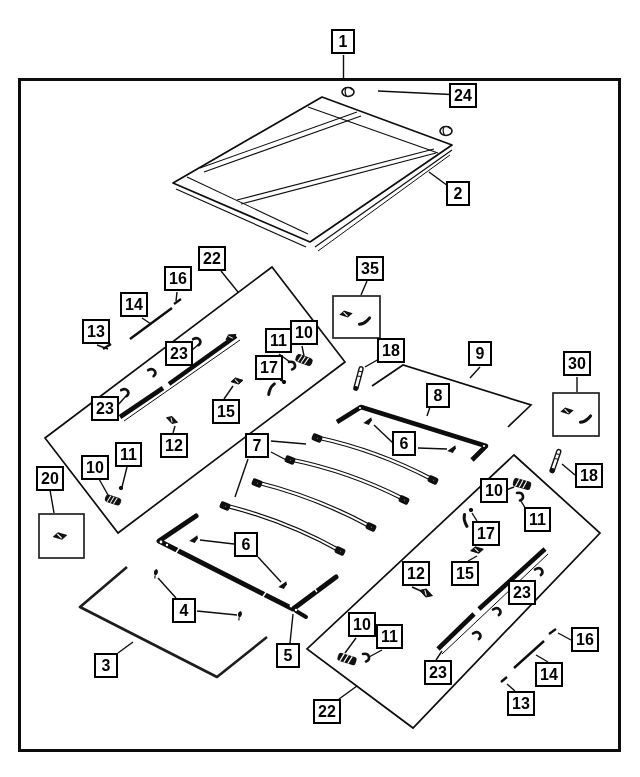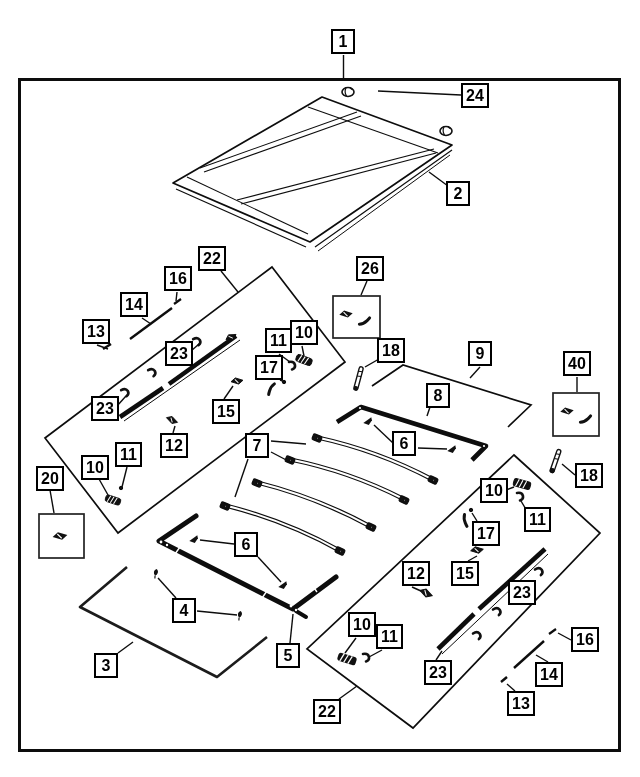--- a/index.html
+++ b/index.html
@@ -236,38 +236,38 @@
     <line x1="468" y1="561" x2="477" y2="556"></line>
     <line x1="412" y1="587" x2="421" y2="591"></line>
     <line x1="436" y1="660" x2="442" y2="651"></line>
     <line x1="571" y1="640" x2="558" y2="633"></line>
     <line x1="548" y1="662" x2="536" y2="655"></line>
     <line x1="515" y1="691" x2="507" y2="684"></line>
   </g>
 </svg>
 
   <div class="co" style="left:331px;top:29px">1</div>
-  <div class="co" style="left:461px;top:83px">24</div>
+  <div class="co" style="left:449px;top:83px">24</div>
   <div class="co" style="left:446px;top:181px">2</div>
   <div class="co" style="left:198px;top:246px">22</div>
   <div class="co" style="left:164px;top:266px">16</div>
   <div class="co" style="left:120px;top:292px">14</div>
   <div class="co" style="left:82px;top:319px">13</div>
-  <div class="co" style="left:356px;top:256px">26</div>
+  <div class="co" style="left:356px;top:256px">35</div>
   <div class="co" style="left:165px;top:341px">23</div>
   <div class="co" style="left:91px;top:396px">23</div>
   <div class="co" style="left:290px;top:320px">10</div>
   <div class="co" style="left:265px;top:328px">11</div>
   <div class="co" style="left:255px;top:355px">17</div>
   <div class="co" style="left:212px;top:399px">15</div>
   <div class="co" style="left:160px;top:433px">12</div>
   <div class="co" style="left:377px;top:338px">18</div>
   <div class="co" style="left:468px;top:341px">9</div>
   <div class="co" style="left:426px;top:383px">8</div>
-  <div class="co" style="left:563px;top:351px">40</div>
+  <div class="co" style="left:563px;top:351px">30</div>
   <div class="co" style="left:245px;top:433px">7</div>
   <div class="co" style="left:392px;top:431px">6</div>
   <div class="co" style="left:575px;top:463px">18</div>
   <div class="co" style="left:36px;top:466px">20</div>
   <div class="co" style="left:81px;top:455px">10</div>
   <div class="co" style="left:115px;top:442px">11</div>
   <div class="co" style="left:234px;top:532px">6</div>
   <div class="co" style="left:172px;top:598px">4</div>
   <div class="co" style="left:94px;top:653px">3</div>
   <div class="co" style="left:276px;top:643px">5</div>

